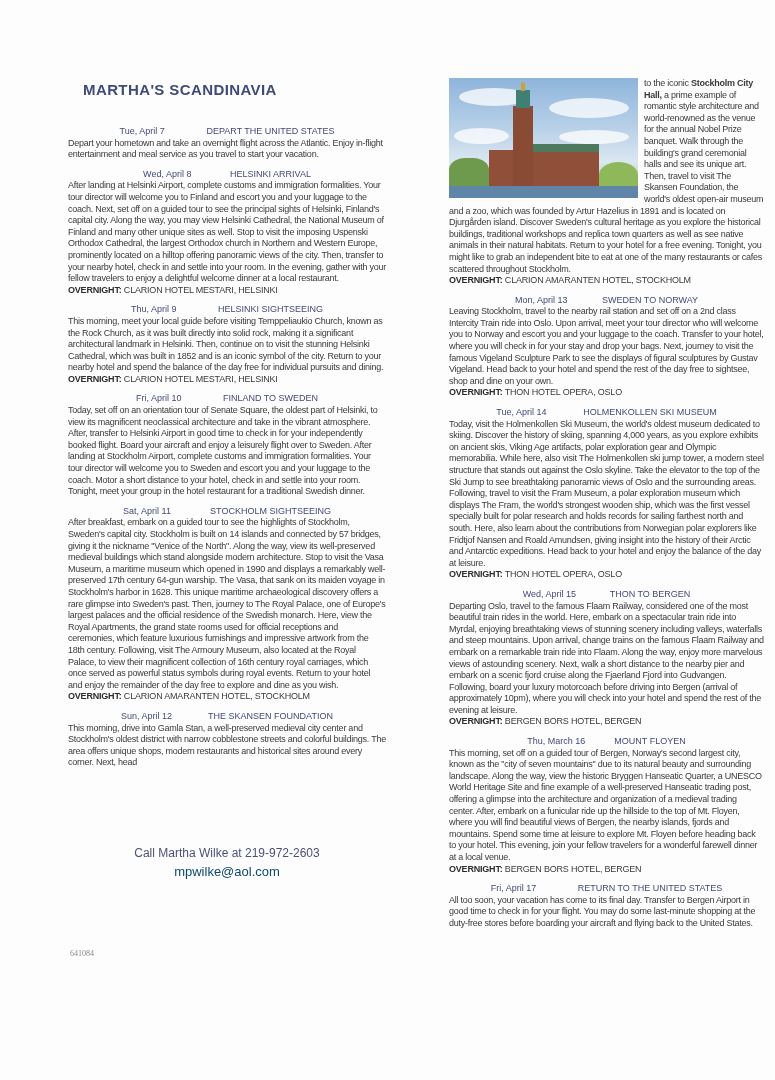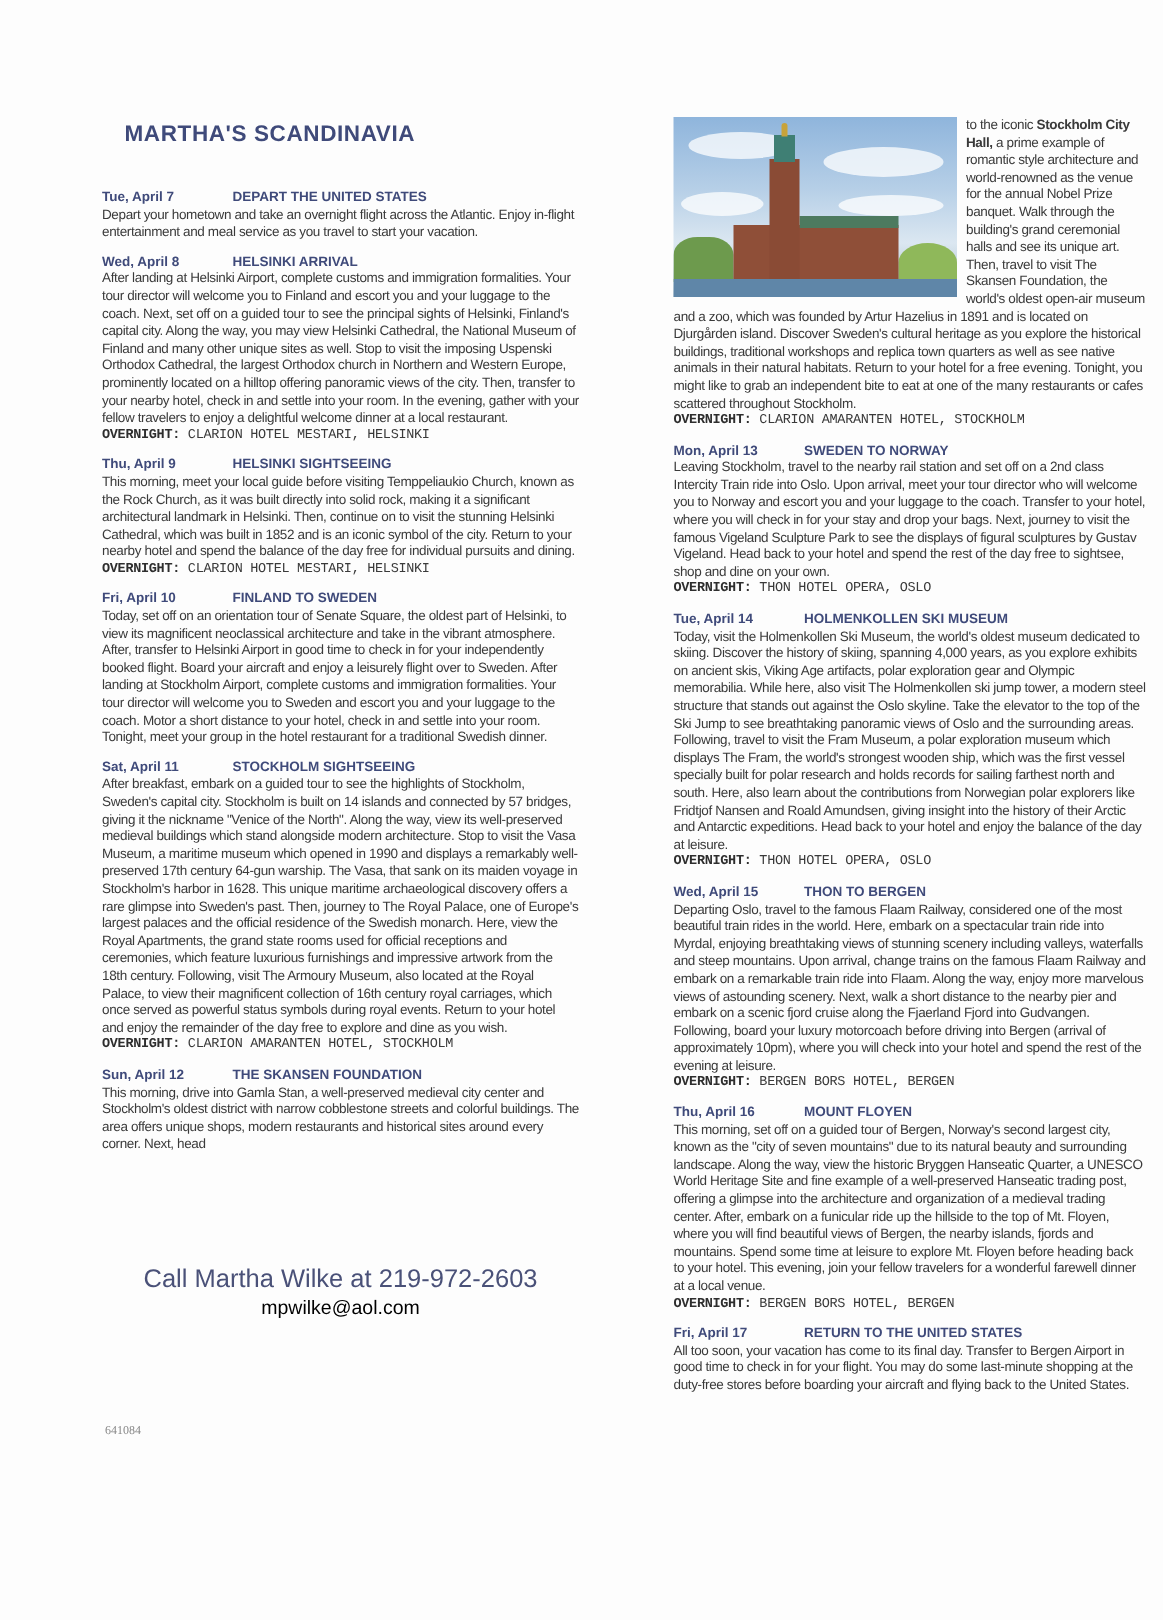--- a/index.html
+++ b/index.html
@@ -8,43 +8,43 @@
     font-family: "Liberation Sans Narrow", "Liberation Sans", sans-serif; color: #3a3a3a;
   }
   .col { position: absolute; font-size: 9px; line-height: 11.6px; }
   .col-left { left: 68px; top: 76px; width: 318px; }
   .col-right { left: 401px; top: 78px; width: 315px; margin-left: 48px; }
   .title {
     font-family: "Liberation Sans", sans-serif; font-weight: bold; color: #3f4a7a;
     font-size: 15px; letter-spacing: 0.4px; margin: 0 0 0 15px; line-height: 28px;
   }
   .day { margin-bottom: 8px; }
-  .day-head { font-weight: bold; color: #3f4a7a; font-size: 9px; display: flex; }
+  .day-head { font-weight: normal; color: #3f4a7a; font-size: 9px; display: flex; justify-content: center; }
   .day-date { width: 87px; }
   .day-text { margin: 0; transform-origin: left; letter-spacing: -0.25px; }
-  .overnight { letter-spacing: -0.2px; font-family: Liberation Mono, monospace; }
+  .overnight { letter-spacing: -0.2px; }
   .overnight b { color: #2e2e2e; }
   .left-first { margin-top: 22px; }
   .photo {
     float: left; width: 189px; height: 120px; margin: 0 6px 2px 0; position: relative; overflow: hidden;
     background: linear-gradient(180deg, #8fb5dc 0%, #b6cfe7 40%, #dbe7f1 70%, #c6d6e0 82%, #6f93b0 100%);
   }
   .photo .cloud { position: absolute; background: rgba(255,255,255,0.75); border-radius: 50%; }
   .photo .tower { position: absolute; left: 64px; top: 28px; width: 20px; height: 82px; background: #8a4b35; }
   .photo .tower-top { position: absolute; left: 67px; top: 12px; width: 14px; height: 18px; background: #3f7f74; }
   .photo .spire { position: absolute; left: 72px; top: 4px; width: 4px; height: 9px; background: #c9a33a; border-radius: 2px 2px 0 0; }
   .photo .hall { position: absolute; left: 40px; top: 72px; width: 110px; height: 36px; background: #8f4f38; }
   .photo .roof { position: absolute; left: 84px; top: 66px; width: 66px; height: 8px; background: #4d7a5f; }
   .photo .trees-l { position: absolute; left: 0; top: 80px; width: 40px; height: 30px; background: #6d9a4d; border-radius: 40% 40% 0 0; }
   .photo .trees-r { position: absolute; left: 150px; top: 84px; width: 39px; height: 26px; background: #8fb85a; border-radius: 50% 50% 0 0; }
   .photo .water { position: absolute; left: 0; top: 108px; width: 189px; height: 12px; background: #5f86a8; }
   .contact { position: absolute; left: 68px; top: 843px; width: 318px; text-align: center; font-family: "Liberation Sans", sans-serif; }
-  .contact-call { color: #4a5178; font-size: 17px; line-height: 20px; }
+  .contact-call { color: #4a5178; font-size: 12px; line-height: 20px; }
   .contact-addr { color: #333; font-size: 11px; line-height: 14px; }
-  .contact-email { color: #000000; font-size: 13px; line-height: 17px; }
+  .contact-email { color: #0c4a6e; font-size: 13px; line-height: 17px; }
   .code { position: absolute; left: 70px; top: 949px; font-family: "Liberation Serif", serif; font-size: 8px; color: #888; }
   .wrap-after { clear: both; }
 </style>
 </head>
 <body>
 
 <div class="col col-left">
   <h1 class="title">MARTHA'S SCANDINAVIA</h1>
 
   <div class="day left-first">
@@ -145,21 +145,21 @@
     <div class="day-head">
       <span class="day-date">Wed, April 15</span>
       <span>THON TO BERGEN</span>
     </div>
     <p class="day-text">Departing Oslo, travel to the famous Flaam Railway, considered one of the most beautiful train rides in the world. Here, embark on a spectacular train ride into Myrdal, enjoying breathtaking views of stunning scenery including valleys, waterfalls and steep mountains. Upon arrival, change trains on the famous Flaam Railway and embark on a remarkable train ride into Flaam. Along the way, enjoy more marvelous views of astounding scenery. Next, walk a short distance to the nearby pier and embark on a scenic fjord cruise along the Fjaerland Fjord into Gudvangen. Following, board your luxury motorcoach before driving into Bergen (arrival of approximately 10pm), where you will check into your hotel and spend the rest of the evening at leisure.</p>
     <div class="overnight"><b>OVERNIGHT:</b> <span>BERGEN BORS HOTEL, BERGEN</span></div>
   </div>
 
   <div class="day">
     <div class="day-head">
-      <span class="day-date">Thu, April 16</span>
+      <span class="day-date">Thu, March 16</span>
       <span>MOUNT FLOYEN</span>
     </div>
     <p class="day-text">This morning, set off on a guided tour of Bergen, Norway's second largest city, known as the "city of seven mountains" due to its natural beauty and surrounding landscape. Along the way, view the historic Bryggen Hanseatic Quarter, a UNESCO World Heritage Site and fine example of a well-preserved Hanseatic trading post, offering a glimpse into the architecture and organization of a medieval trading center. After, embark on a funicular ride up the hillside to the top of Mt. Floyen, where you will find beautiful views of Bergen, the nearby islands, fjords and mountains. Spend some time at leisure to explore Mt. Floyen before heading back to your hotel. This evening, join your fellow travelers for a wonderful farewell dinner at a local venue.</p>
     <div class="overnight"><b>OVERNIGHT:</b> <span>BERGEN BORS HOTEL, BERGEN</span></div>
   </div>
 
   <div class="day">
     <div class="day-head">
       <span class="day-date">Fri, April 17</span>
       <span>RETURN TO THE UNITED STATES</span>

